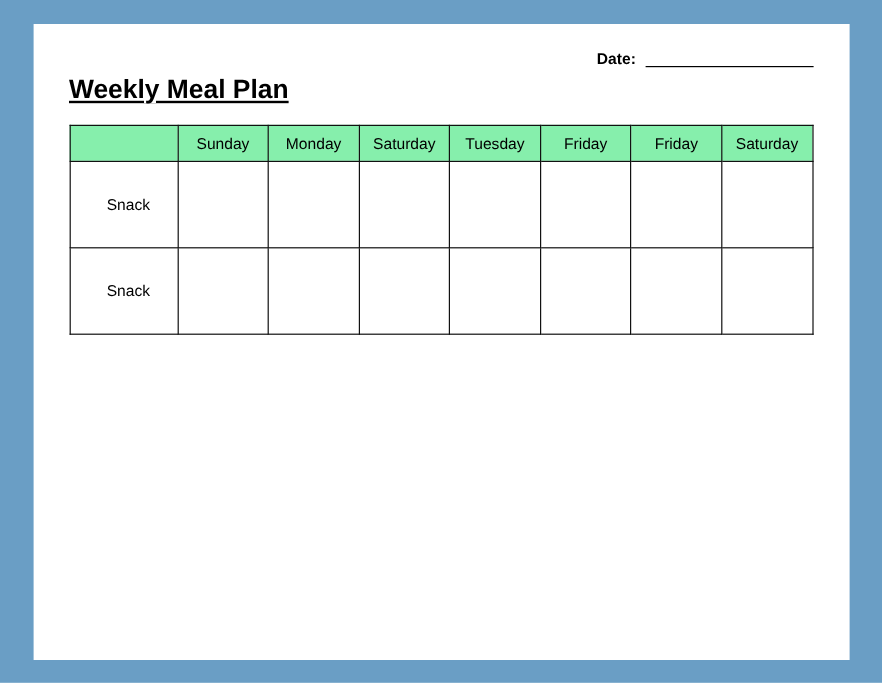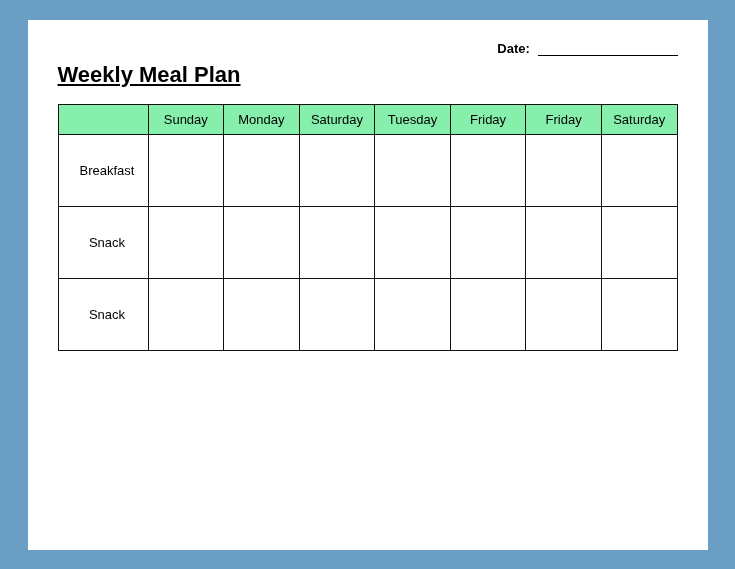--- a/index.html
+++ b/index.html
@@ -109,30 +109,20 @@
         <th><span>Monday</span></th>
         <th><span>Saturday</span></th>
         <th><span>Tuesday</span></th>
         <th><span>Friday</span></th>
         <th><span>Friday</span></th>
         <th><span>Saturday</span></th>
       </tr>
     </thead>
     <tbody>
       <tr>
-        <td class="row-label">Breakfast</td>
-        <td></td>
-        <td></td>
-        <td></td>
-        <td></td>
-        <td></td>
-        <td></td>
-        <td></td>
-      </tr>
-      <tr>
         <td class="row-label">Snack</td>
         <td></td>
         <td></td>
         <td></td>
         <td></td>
         <td></td>
         <td></td>
         <td></td>
       </tr>
       <tr>

